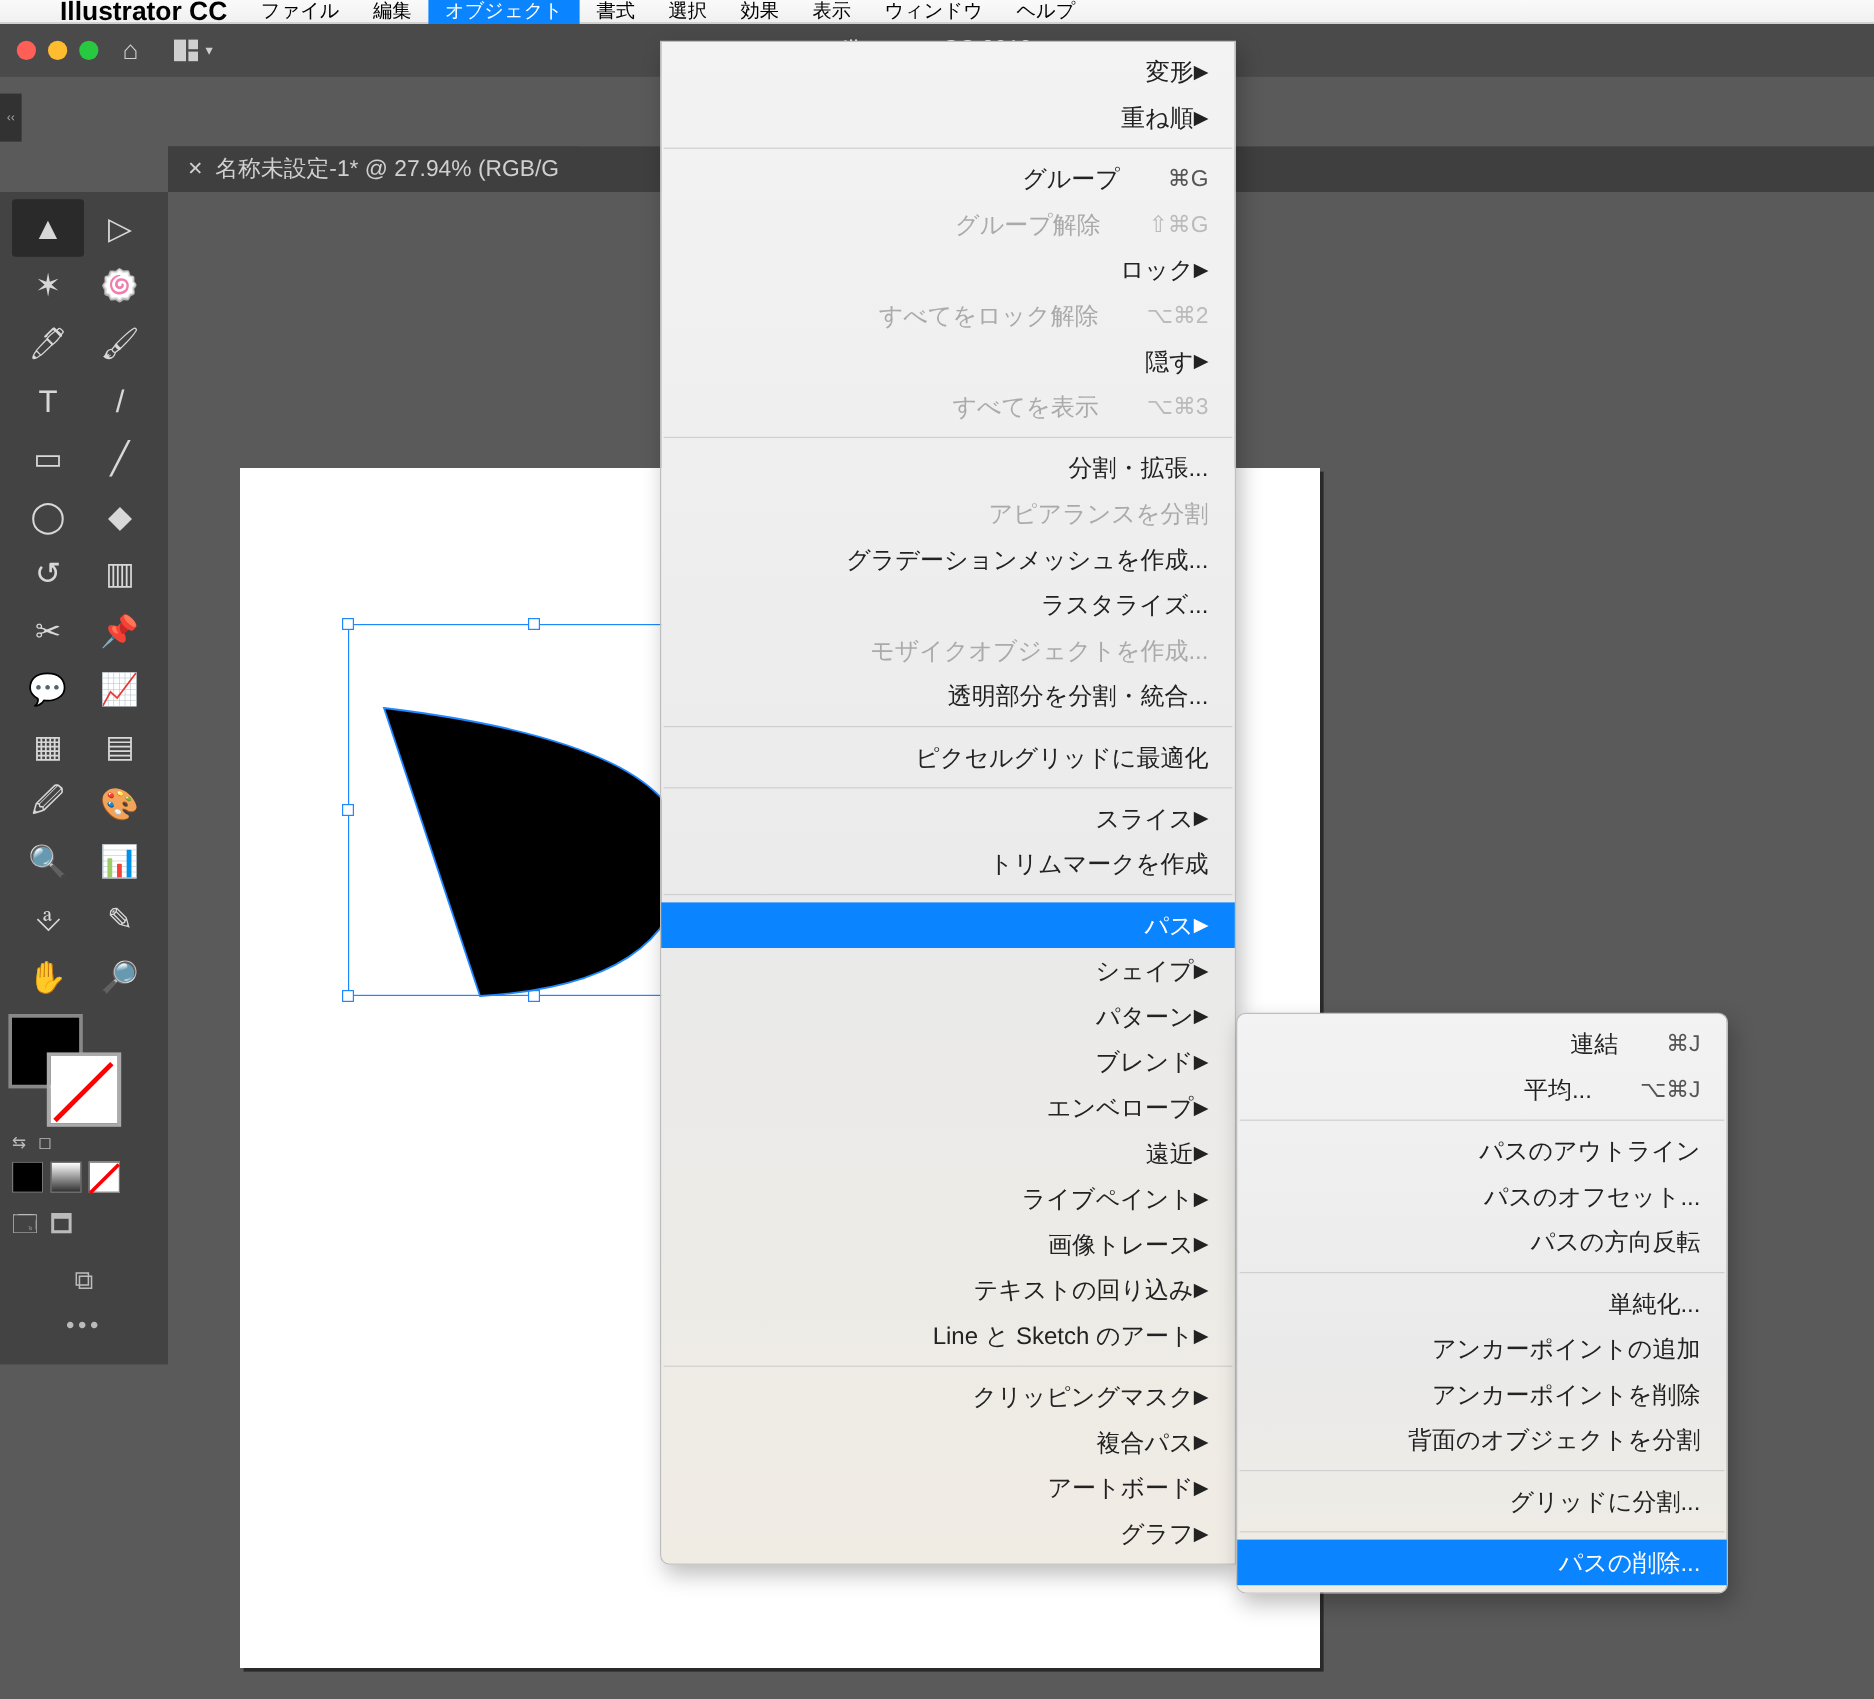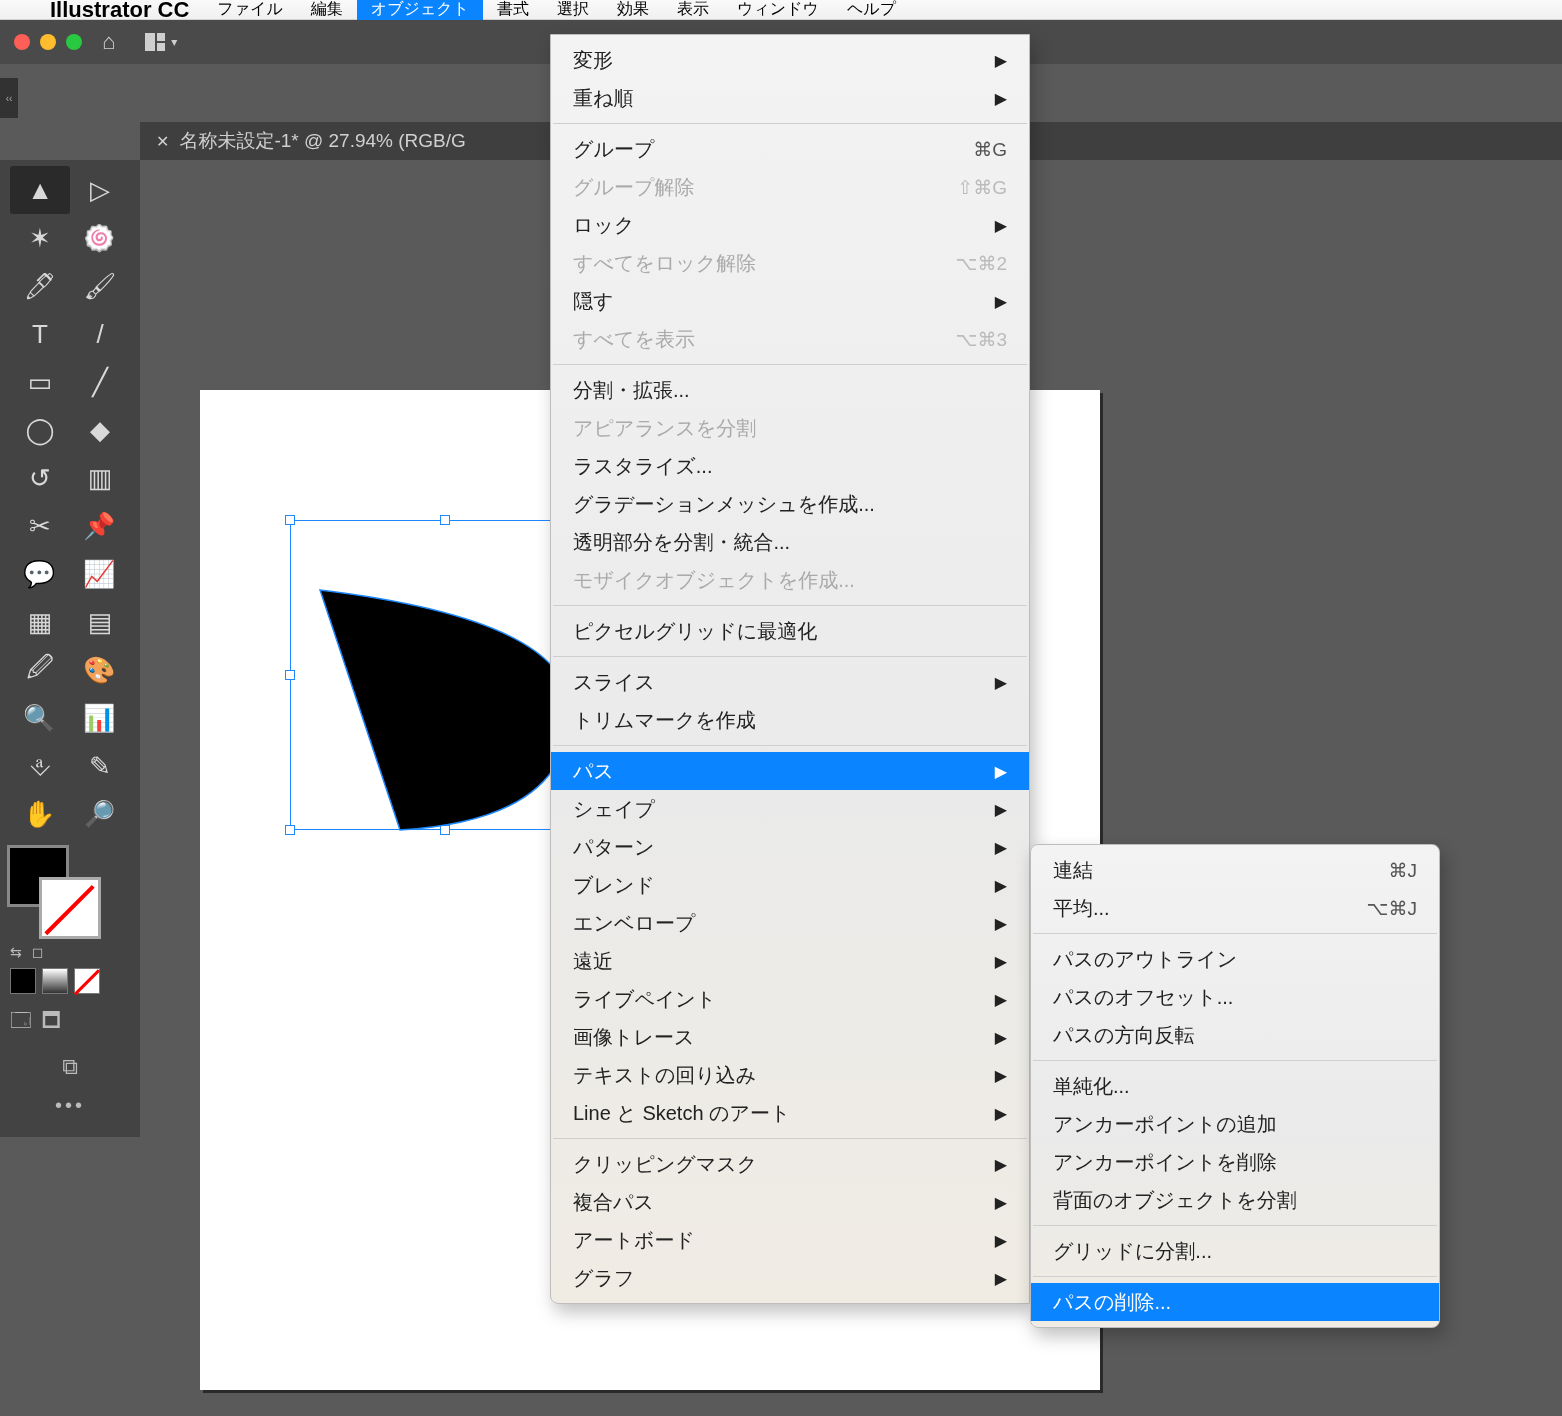--- a/index.html
+++ b/index.html
@@ -53,21 +53,21 @@
   .artboard { position:absolute; top:230px; left:60px; width:900px; height:1000px; background:#fff; box-shadow:3px 3px 0 #2a2a2a;}
   .sel-box { position:absolute; top:130px; left:90px; width:310px; height:310px; border:1.5px solid #1e88ff;}
   .handle { position:absolute; width:10px; height:10px; background:#fff; border:1.5px solid #1e88ff;}
   .h-tl{top:-6px;left:-6px;} .h-tm{top:-6px;left:calc(50% - 5px);} .h-tr{top:-6px;right:-6px;}
   .h-ml{top:calc(50% - 5px);left:-6px;} .h-mr{top:calc(50% - 5px);right:-6px;}
   .h-bl{bottom:-6px;left:-6px;} .h-bm{bottom:-6px;left:calc(50% - 5px);} .h-br{bottom:-6px;right:-6px;}
   .shape { position:absolute; top:170px; left:110px; }
 
   
   .menu { position:absolute; background: linear-gradient(#f3f3f3,#eaeaea 60%, #f0ece4); border:1px solid #bdbdbd; border-radius:0 0 8px 8px; box-shadow: 4px 8px 18px rgba(0,0,0,0.25); padding: 6px 0; font-size:20px; color:#222;}
-  .menu-row { display:flex; align-items:center; justify-content:space-between; padding: 4px 22px; height:38px; white-space:nowrap;}
+  .menu-row { display:flex; align-items:center; justify-content:flex-end; padding: 4px 22px; height:38px; white-space:nowrap;}
   .menu-row.disabled { color:#aaa; }
   .menu-row .shortcut { color:#555; font-size:19px; margin-left: 40px;}
   .menu-row.disabled .shortcut { color:#bbb;}
   .menu-row .arrow { font-size:16px;}
   .menu-row.hl { background:#0a84ff; color:#fff;}
   .menu-row.hl .arrow { color:#fff;}
   .menu-sep { height:1px; background:#cfcfcf; margin:6px 2px;}
   .menu.main { top:34px; left:550px; width:480px; border-radius:0 0 0 8px;}
   .menu.sub { top:844px; left:1030px; width:410px; border-radius:8px;}
 </style>
@@ -223,30 +223,30 @@
       <span class="shortcut">⌥⌘3</span>
     </div>
     <div class="menu-sep"></div>
     <div class="menu-row">
       <span>分割・拡張...</span>
     </div>
     <div class="menu-row disabled">
       <span>アピアランスを分割</span>
     </div>
     <div class="menu-row">
+      <span>グラデーションメッシュを作成...</span>
+    </div>
+    <div class="menu-row">
       <span>ラスタライズ...</span>
     </div>
-    <div class="menu-row">
-      <span>グラデーションメッシュを作成...</span>
+    <div class="menu-row disabled">
+      <span>モザイクオブジェクトを作成...</span>
     </div>
     <div class="menu-row">
       <span>透明部分を分割・統合...</span>
-    </div>
-    <div class="menu-row disabled">
-      <span>モザイクオブジェクトを作成...</span>
     </div>
     <div class="menu-sep"></div>
     <div class="menu-row">
       <span>ピクセルグリッドに最適化</span>
     </div>
     <div class="menu-sep"></div>
     <div class="menu-row">
       <span>スライス</span>
       <span class="arrow">▶</span>
     </div>

